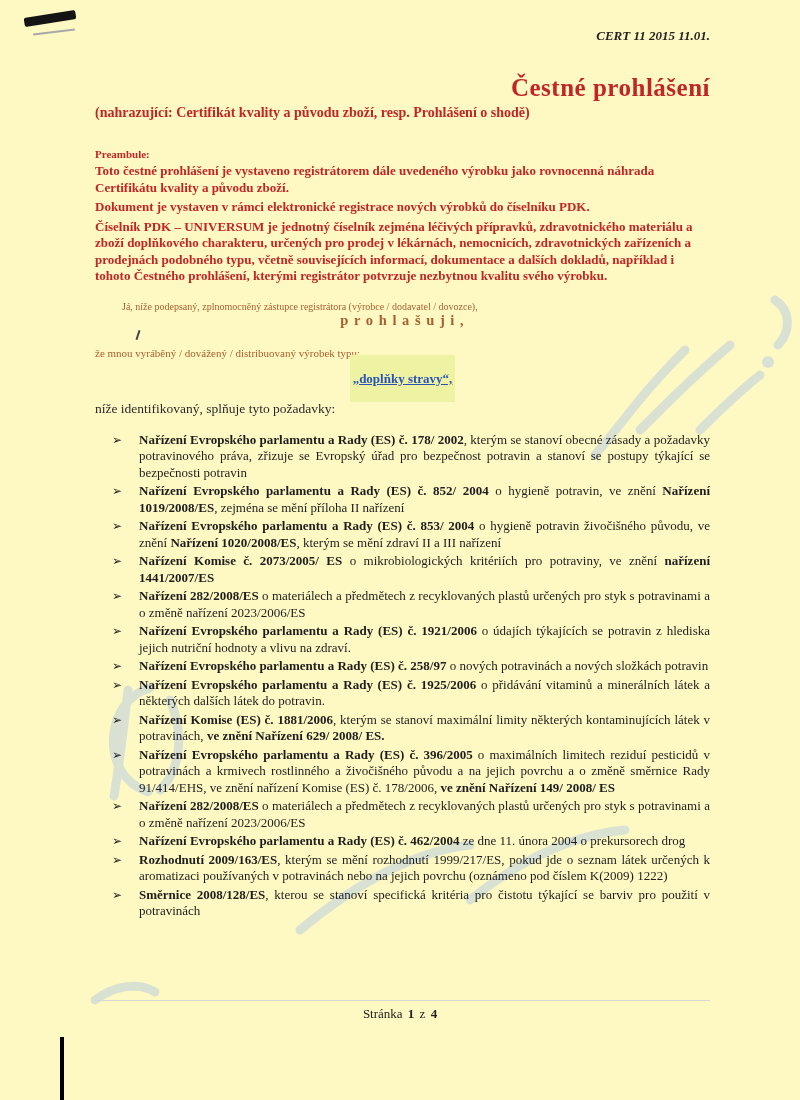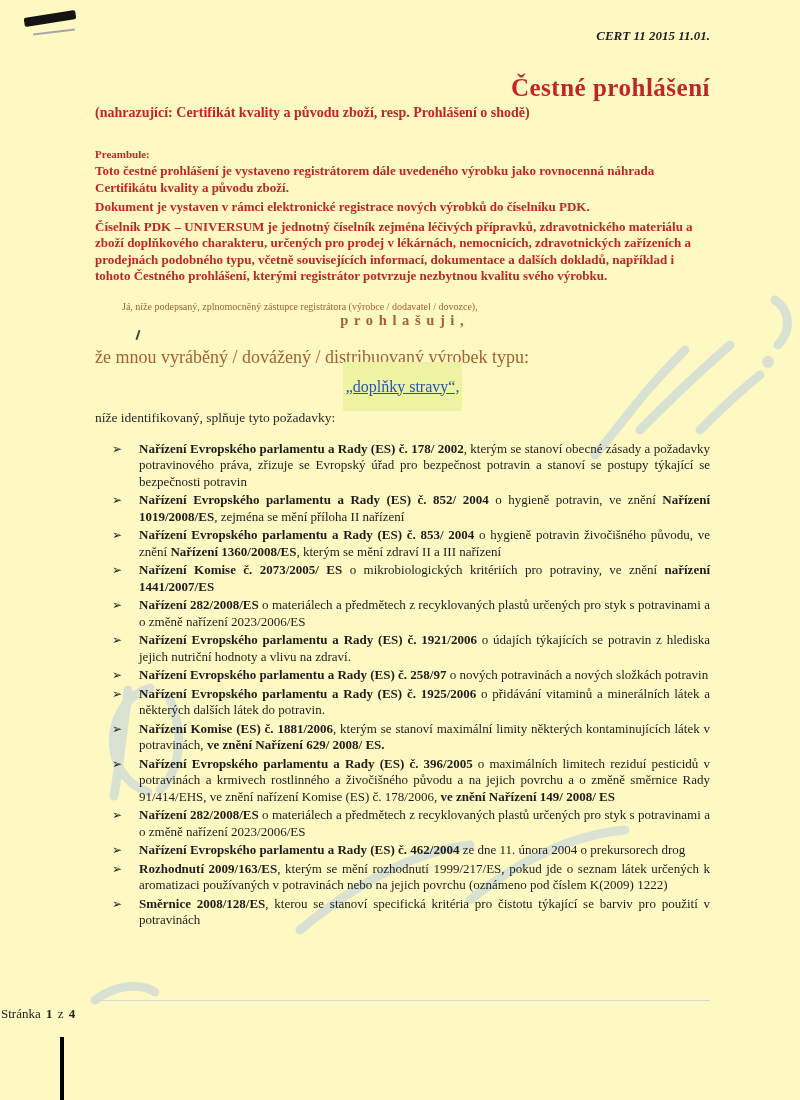--- a/index.html
+++ b/index.html
@@ -38,39 +38,39 @@
   }
   .stray-backslash{
     position:absolute;left:137px;top:330px;width:2px;height:10px;
     background:#444;transform:rotate(18deg);
   }
   .decl-verb{
     text-align:center;font-size:14.5px;font-weight:bold;
     letter-spacing:1px;color:var(--accent-brown,#a6612f);
   }
   .decl-product-intro{
-    margin:18px 0 8px 0;font-size:18px;color:var(--accent-brown,#b4692d);
+    margin:18px 0 8px 0;font-size:11px;color:var(--accent-brown,#b4692d);
   }
   .product-line{margin-top:10px;text-align:center;}
   .product{
-    font-size:16px;font-weight:normal;color:var(--link-blue,#2a52b5);
+    font-size:13px;font-weight:bold;color:var(--link-blue,#2a52b5);
     text-decoration:underline;background:var(--highlight-yellow,#edf3a2);
     padding:16px 3px;
   }
   .req-intro{margin:14px 0 0 0;font-size:13.5px;color:#2a2a2a;}
   .req-list{margin-top:15px;}
   .req-item{display:flex;margin:0 0 2px 17px;font-size:13px;line-height:1.27;color:#1d1d1d;}
   .req-marker{width:27px;flex:0 0 27px;font-size:12px;color:#1d1d1d;padding-top:1px;}
   .req-text{display:block;flex:1;text-align:justify;font-family:Liberation Serif, serif;}
   .b{font-weight:bold;}
   .footer-rule{
     position:absolute;left:95px;right:90px;top:1000px;height:1px;background:#d8d8d8;z-index:2;
   }
   .footer{
-    position:absolute;left:0;right:0;top:1006px;
+    position:absolute;left:0;right:0;top:1006px;text-align:center;
     font-size:13px;color:#222;z-index:2;
   }
   .footer span{margin:0 1px;}
   
   .artifact{position:absolute;z-index:3;}
   .corner-mark{left:24px;top:14px;width:52px;height:9px;background:#141414;border-radius:2px;transform:rotate(-9deg);}
   .corner-underline{left:33px;top:31px;width:42px;height:2px;background:#a8a8a8;transform:rotate(-7deg);}
   .bottom-left-line{left:60px;top:1037px;width:4px;height:63px;background:#000;}
 </style>
 </head>
@@ -129,21 +129,21 @@
         <div class="req-item">
           <span class="req-marker">➢</span>
           <span class="req-text"><span class="b">Nařízení Evropského parlamentu a Rady (ES) č. 178/ 2002</span><span>, kterým se stanoví obecné zásady a požadavky potravinového práva, zřizuje se Evropský úřad pro bezpečnost potravin a stanoví se postupy týkající se bezpečnosti potravin</span></span>
         </div>
         <div class="req-item">
           <span class="req-marker">➢</span>
           <span class="req-text"><span class="b">Nařízení Evropského parlamentu a Rady (ES) č. 852/ 2004</span><span> o hygieně potravin, ve znění </span><span class="b">Nařízení 1019/2008/ES</span><span>, zejména se mění příloha II nařízení</span></span>
         </div>
         <div class="req-item">
           <span class="req-marker">➢</span>
-          <span class="req-text"><span class="b">Nařízení Evropského parlamentu a Rady (ES) č. 853/ 2004</span><span> o hygieně potravin živočišného původu, ve znění </span><span class="b">Nařízení 1360/2008/ES</span><span>, kterým se mění zdraví II a III nařízení</span></span>
+          <span class="req-text"><span class="b">Nařízení Evropského parlamentu a Rady (ES) č. 853/ 2004</span><span> o hygieně potravin živočišného původu, ve znění </span><span class="b">Nařízení 1020/2008/ES</span><span>, kterým se mění zdraví II a III nařízení</span></span>
         </div>
         <div class="req-item">
           <span class="req-marker">➢</span>
           <span class="req-text"><span class="b">Nařízení Komise č. 2073/2005/ ES</span><span> o mikrobiologických kritériích pro potraviny, ve znění </span><span class="b">nařízení 1441/2007/ES</span></span>
         </div>
         <div class="req-item">
           <span class="req-marker">➢</span>
           <span class="req-text"><span class="b">Nařízení 282/2008/ES</span><span> o materiálech a předmětech z recyklovaných plastů určených pro styk s potravinami a o změně nařízení 2023/2006/ES</span></span>
         </div>
         <div class="req-item">

